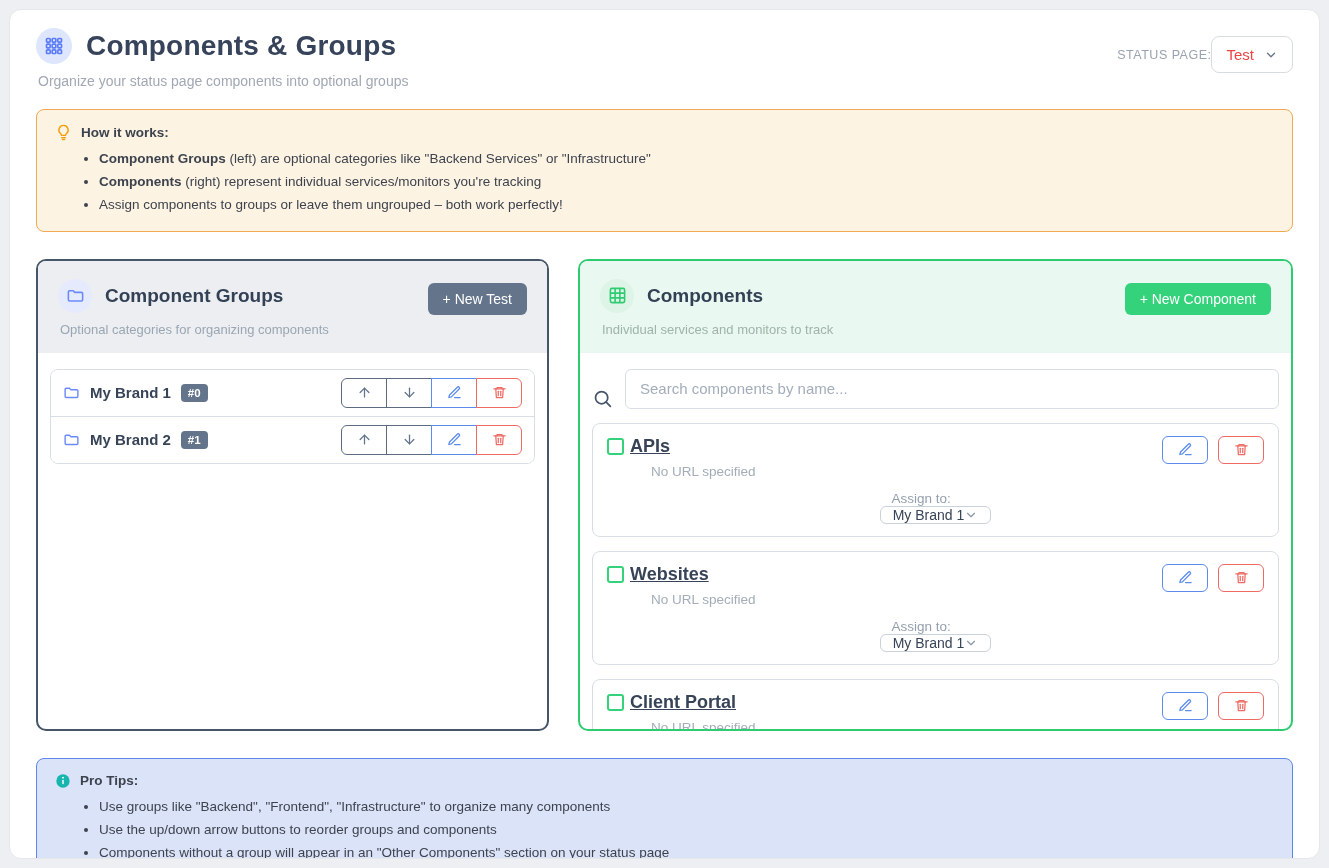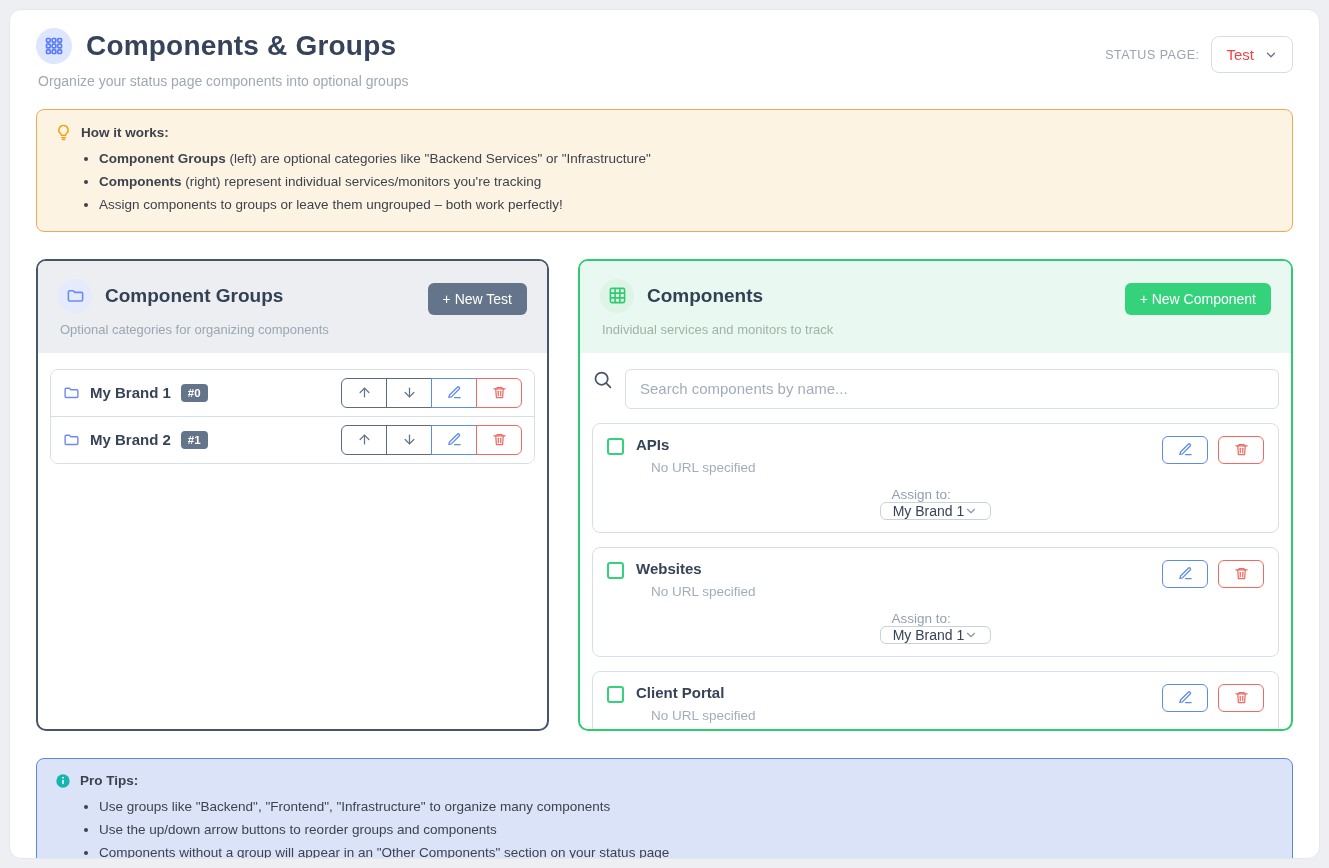--- a/index.html
+++ b/index.html
@@ -24,21 +24,21 @@
   .title-row { display:flex; align-items:center; gap:14px; }
   .icon-circle {
     width:36px; height:36px; border-radius:50%;
     display:flex; align-items:center; justify-content:center; flex:0 0 auto;
   }
   .blue-bg { background:#dde6fd; }
   .lav-bg  { background:#e5ebfd; }
   .grn-bg  { background:#ddf4e7; }
   h1 { font-size:28px; font-weight:700; color:#36435a; letter-spacing:.2px; }
   .page-sub { color:#a1a8b3; font-size:14px; margin-top:9px; margin-left:2px; }
-  .status-page { display:flex; align-items:center; gap:12px; margin-top:8px; }
+  .status-page { display:flex; align-items:center; margin-top:8px; }
   .status-label { color:#9aa3b0; font-size:12.5px; letter-spacing:.5px; }
   .status-select {
     display:flex; align-items:center; gap:10px;
     border:1px solid #d7dce3; border-radius:8px;
     padding:9px 14px; background:#fff; cursor:pointer;
     font-size:15px; font-weight:400; color:#ef4444;
   }
 
   
   .notice {
@@ -89,34 +89,34 @@
     width:46px; height:30px; background:#fff; cursor:pointer;
     display:flex; align-items:center; justify-content:center;
     border:1px solid #5d6b80; margin-left:-1px; font-family:inherit;
   }
   .ctl-btn:first-child { border-radius:6px 0 0 6px; margin-left:0; }
   .ctl-btn:last-child  { border-radius:0 6px 6px 0; }
   .ctl-btn.edit { border-color:#5b8bee; position:relative; z-index:1; }
   .ctl-btn.del  { border-color:#ee6a63; position:relative; z-index:2; }
 
   
-  .search-row { display:flex; align-items:flex-start; gap:12px; }
+  .search-row { display:flex; align-items:flex-end; gap:12px; }
   .search-row input {
     flex:1; border:1px solid #d8dee6; border-radius:6px;
     height:40px; padding:0 14px; font-size:15px; font-family:inherit; color:#334155;
   }
   .search-row input::placeholder { color:#a3adba; }
 
   .comp-card { border:1px solid #d8dee6; border-radius:8px; padding:12px 14px; margin-top:14px; background:#fff; }
   .comp-top { display:flex; align-items:flex-start; }
   .comp-check {
     width:17px; height:17px; border:2px solid #34d27b; border-radius:3px;
     background:#fff; margin-top:2px; cursor:pointer; flex:0 0 auto;
   }
-  .comp-name { font-size:15px; font-weight:700; color:#374357; margin-left:12px; }
+  .comp-name { font-size:18px; font-weight:700; color:#374357; margin-left:6px;text-decoration:underline; }
   .comp-url { font-size:13.5px; color:#a3adba; margin:7px 0 0 27px; }
   .comp-btns { margin-left:auto; display:flex; gap:10px; }
   .mini-btn {
     width:46px; height:28px; border-radius:6px; background:#fff; cursor:pointer;
     display:flex; align-items:center; justify-content:center; font-family:inherit;
   }
   .mini-btn.edit { border:1px solid #5b8bee; }
   .mini-btn.del  { border:1px solid #ee6a63; }
   .assign-row { display:flex; align-items:center; margin-top:12px;flex-direction:column; }
   .assign-label { font-size:13.5px; color:#94a0ae; width:88px; flex:0 0 auto; }

